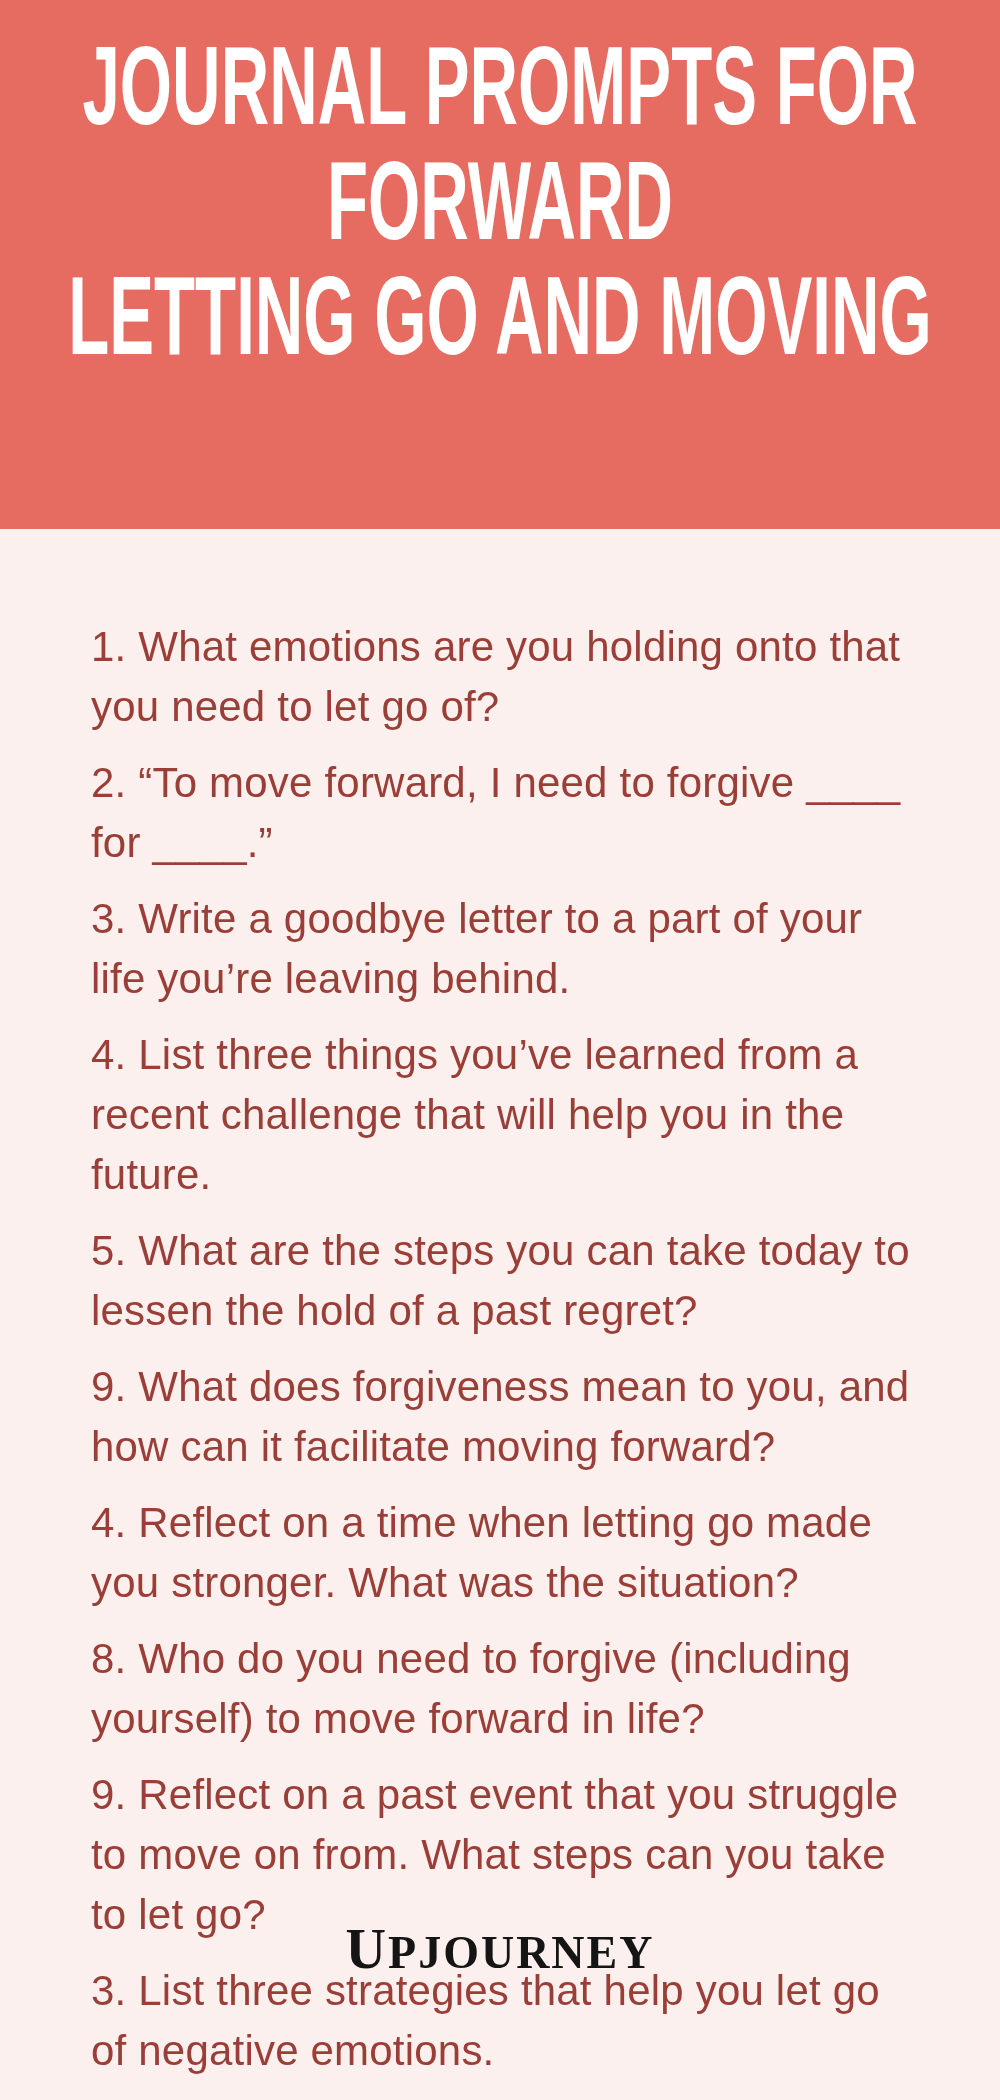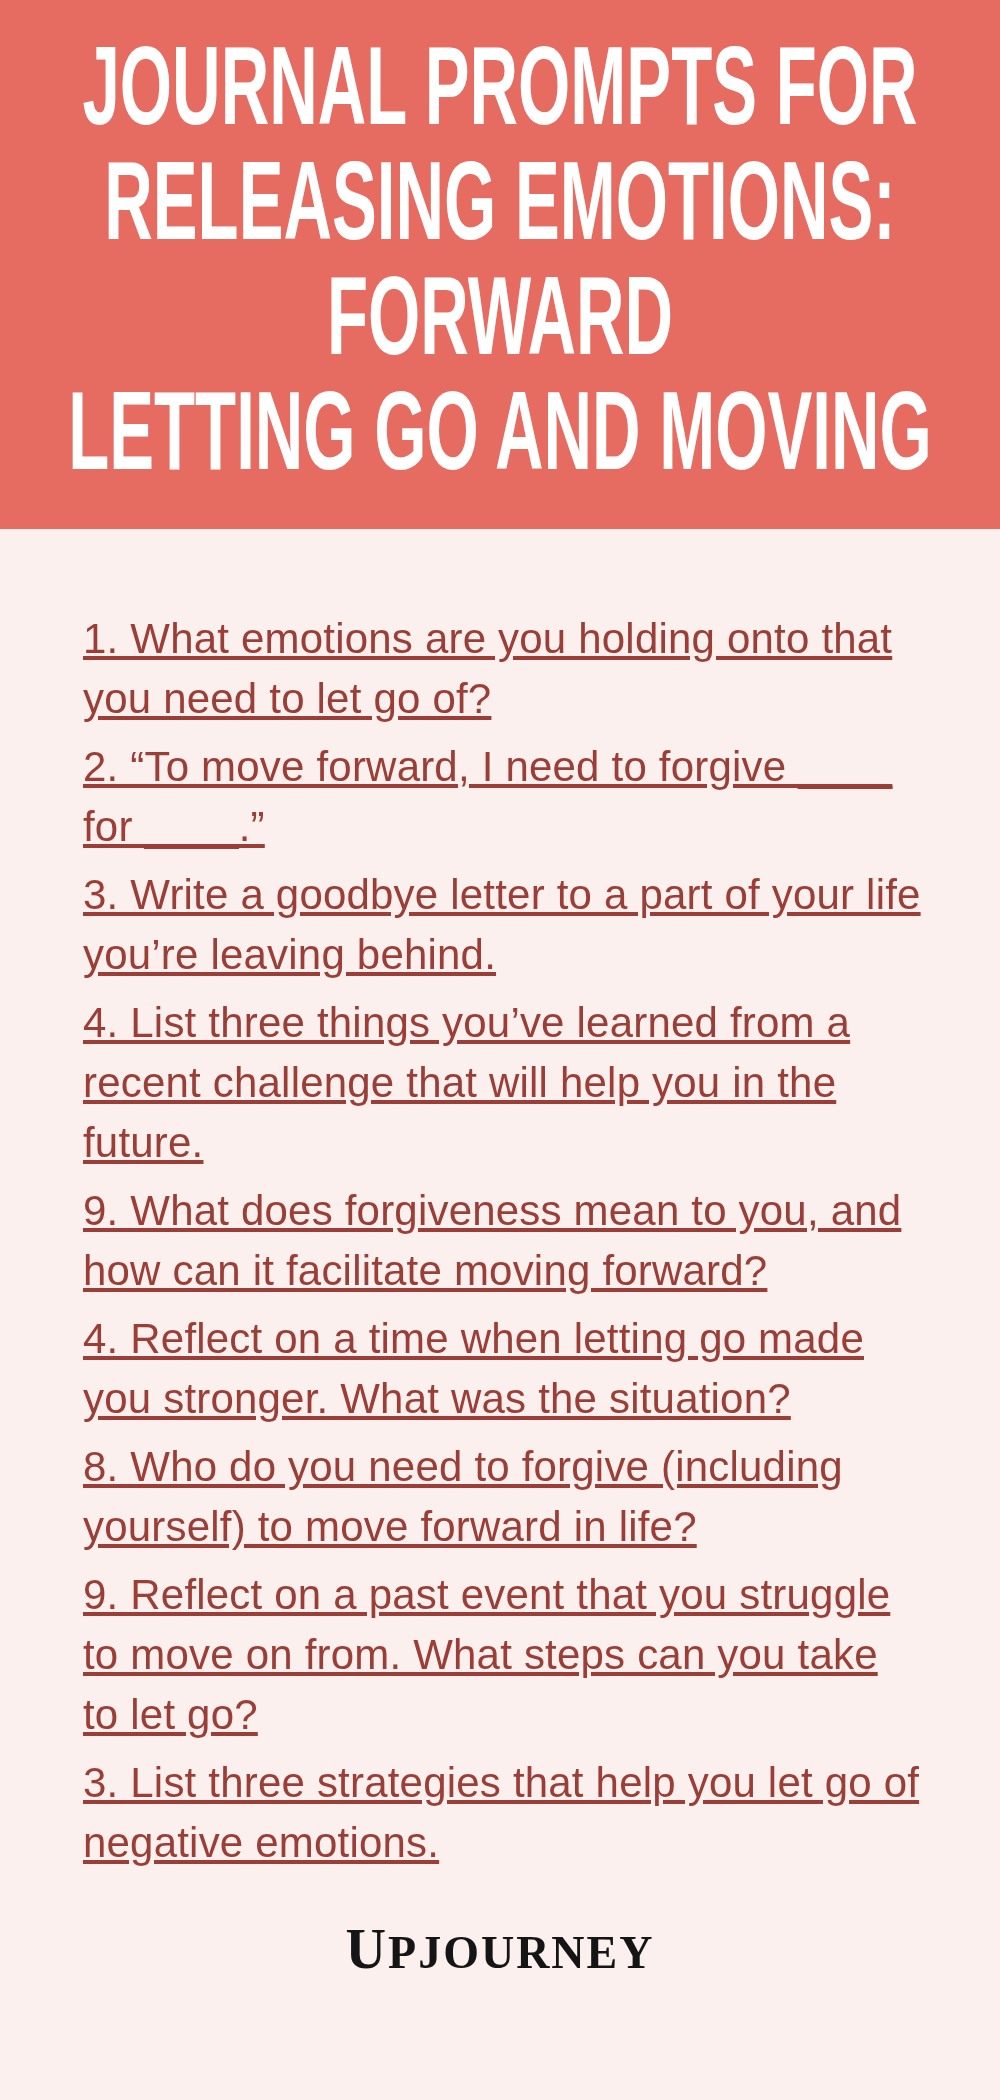--- a/index.html
+++ b/index.html
@@ -35,21 +35,21 @@
     color: #FFFFFF;
   }
   
   .prompts {
     padding: 72px 68px 0 75px;
     font-size: 42px;
     line-height: 60px;
     letter-spacing: 0.2px;
     color: #9A3E37;
   }
-  .prompt { margin: 8px; text-decoration: underline; }
+  .prompt { margin: 16px; }
   
   .logo {
     position: absolute;
     top: 1917px;
     left: 0;
     width: 100%;
     text-align: center;
     font-family: "Liberation Serif", serif;
     font-weight: bold;
     font-size: 46px;
@@ -62,36 +62,34 @@
 <body>
 
 <div class="page">
 
   <header class="header">
     <h1>
       <div class="title-row">
         <span class="title-line">JOURNAL PROMPTS FOR</span>
       </div>
       <div class="title-row">
-        <span class="title-line">RELEASING EMOTIONS:</span>
-      </div>
-      <div class="title-row">
         <span class="title-line">FORWARD</span>
       </div>
       <div class="title-row">
         <span class="title-line">LETTING GO AND MOVING</span>
       </div>
     </h1>
   </header>
 
   <main class="prompts">
     <div class="prompt">1. What emotions are you holding onto that you need to let go of?</div>
     <div class="prompt">2. “To move forward, I need to forgive ____ for ____.”</div>
     <div class="prompt">3. Write a goodbye letter to a part of your life you’re leaving behind.</div>
     <div class="prompt">4. List three things you’ve learned from a recent challenge that will help you in the future.</div>
+    <div class="prompt">5. What are the steps you can take today to lessen the hold of a past regret?</div>
     <div class="prompt">9. What does forgiveness mean to you, and how can it facilitate moving forward?</div>
     <div class="prompt">4. Reflect on a time when letting go made you stronger. What was the situation?</div>
     <div class="prompt">8. Who do you need to forgive (including yourself) to move forward in life?</div>
     <div class="prompt">9. Reflect on a past event that you struggle to move on from. What steps can you take to let go?</div>
     <div class="prompt">3. List three strategies that help you let go of negative emotions.</div>
   </main>
 
   <footer>
     <div class="logo">UPJOURNEY</div>
   </footer>

